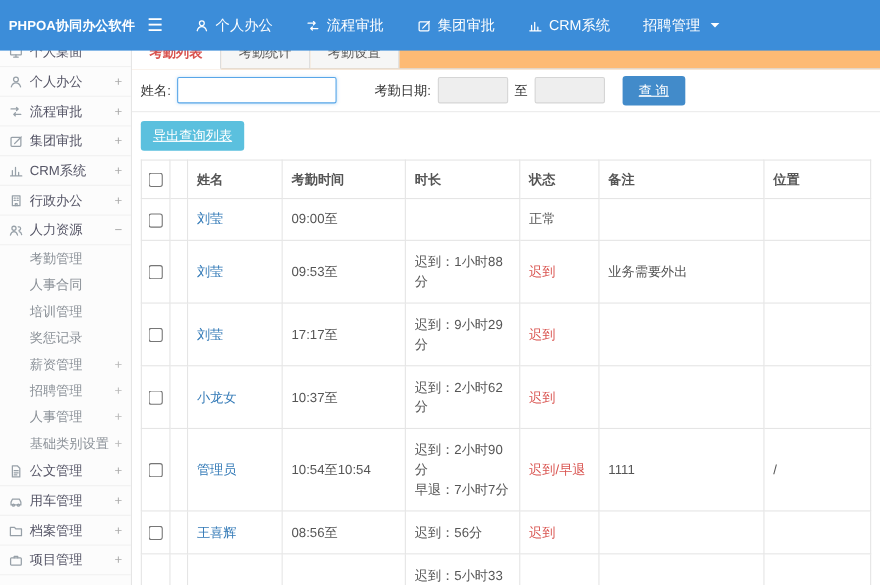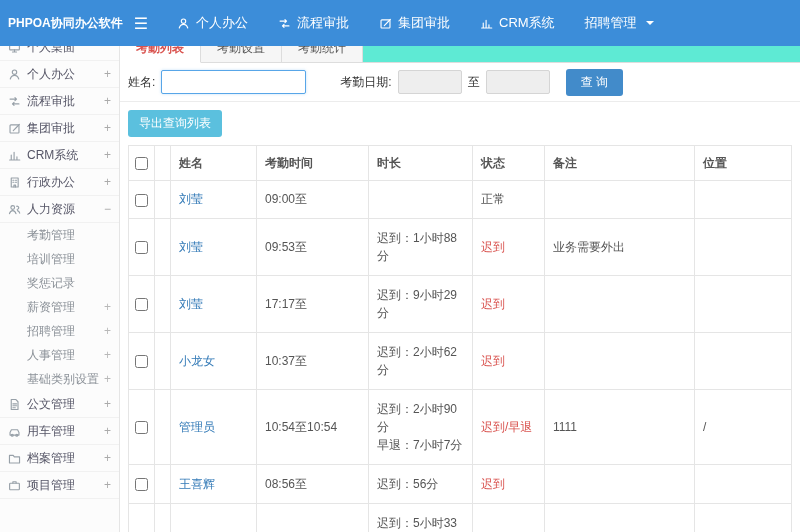--- a/index.html
+++ b/index.html
@@ -29,31 +29,31 @@
     border-bottom:1px solid #f1f1f1;cursor:pointer;}
   .side-item .icon{color:#97a0a8;}
   .side-item .lbl{flex:0 1 auto;white-space:nowrap;}
   .expand{margin-left:auto;color:#aaa;font-size:12px;}
   .side-sub{display:flex;align-items:center;height:24px;padding:0 8px 0 27px;color:#8a9097;cursor:pointer;white-space:nowrap;}
   .side-sub .expand{color:#b8b8b8;}
 
   
   .content{position:absolute;left:120px;top:34px;right:0;bottom:0;background:#fff;overflow:hidden;}
 
-  .tabs{height:29px;background:#5eead4;border-bottom:1px solid #ddd;display:flex;}
+  .tabs{height:29px;background:#fdba74;border-bottom:1px solid #ddd;display:flex;}
   .tab{padding:0 16px;line-height:28px;border-right:1px solid #ddd;color:#555;cursor:pointer;background:#f6f6f6;}
   .tab.active{background:#fff;color:var(--active-tab-text);font-weight:bold;margin-bottom:-1px;border-bottom:1px solid #fff;}
 
   .filter-row{display:flex;align-items:center;gap:6px;padding:8px 8px;border-bottom:1px solid #ececec;height:39px;}
   .flabel{color:#333;}
   .name-input{width:145px;height:24px;border:1px solid #58a6e8;border-radius:2px;padding:0 6px;outline:none;
     box-shadow:0 0 3px rgba(82,168,236,.35);font-family:inherit;font-size:12px;}
   .date-label{margin-left:28px;}
   .date-input{width:64px;height:24px;border:1px solid #d5d5d5;background:#eee;border-radius:2px;padding:0 6px;font-family:inherit;font-size:12px;}
-  .btn{border:none;border-radius:3px;color:#fff;font-size:12px;padding:5px 11px;cursor:pointer;font-family:inherit;white-space:nowrap;}
+  .btn{border:none;border-radius:3px;color:#fff;font-size:12px;padding:5px 11px;cursor:pointer;font-family:inherit;white-space:nowrap;text-decoration:underline;}
   .btn-primary{background:var(--primary-button);margin-left:10px;padding:5px 15px;}
   .btn-danger{background:var(--danger-button);}
   .btn-info{background:var(--export-button);}
   .actions-row{display:flex;gap:8px;padding:8px 8px;}
 
   
   .table-wrap{margin:0 8px;}
   table.grid{width:100%;table-layout:fixed;border-collapse:collapse;}
   col.c-check{width:26px;} col.c-gap{width:16px;} col.c-name{width:86px;} col.c-time{width:112px;}
   col.c-dur{width:104px;} col.c-status{width:72px;} col.c-remark{width:150px;}
@@ -183,20 +183,23 @@
           <path d="M10.6 4a2 2 0 1 1 .8 3.9M11.6 9.4c1.5.3 2.4 1.4 2.8 3.2"></path>
         </svg>
       </span>
       <span class="lbl">人力资源</span>
       <span class="expand">−</span>
     </div>
     <div class="side-sub">
       <span class="lbl">考勤管理</span>
     </div>
     <div class="side-sub">
+      <span class="lbl">人事合同</span>
+    </div>
+    <div class="side-sub">
       <span class="lbl">培训管理</span>
     </div>
     <div class="side-sub">
       <span class="lbl">奖惩记录</span>
     </div>
     <div class="side-sub">
       <span class="lbl">薪资管理</span>
       <span class="expand">+</span>
     </div>
     <div class="side-sub">
@@ -249,22 +252,22 @@
         </svg>
       </span>
       <span class="lbl">项目管理</span>
       <span class="expand">+</span>
     </div>
   </aside>
 
 <main class="content">
   <div class="tabs" id="tabs">
       <div class="tab active">考勤列表</div>
+      <div class="tab">考勤统计</div>
       <div class="tab">考勤设置</div>
-      <div class="tab">考勤统计</div>
     </div>
 
   <div class="filter-row">
     <label class="flabel">姓名:</label>
     <input class="name-input" type="text" value="" style="">
     <label class="flabel date-label">考勤日期:</label>
     <input class="date-input" type="text" value="" style="">
     <span class="flabel">至</span>
     <input class="date-input" type="text" value="" style="">
     <button class="btn btn-primary">查 询</button>

